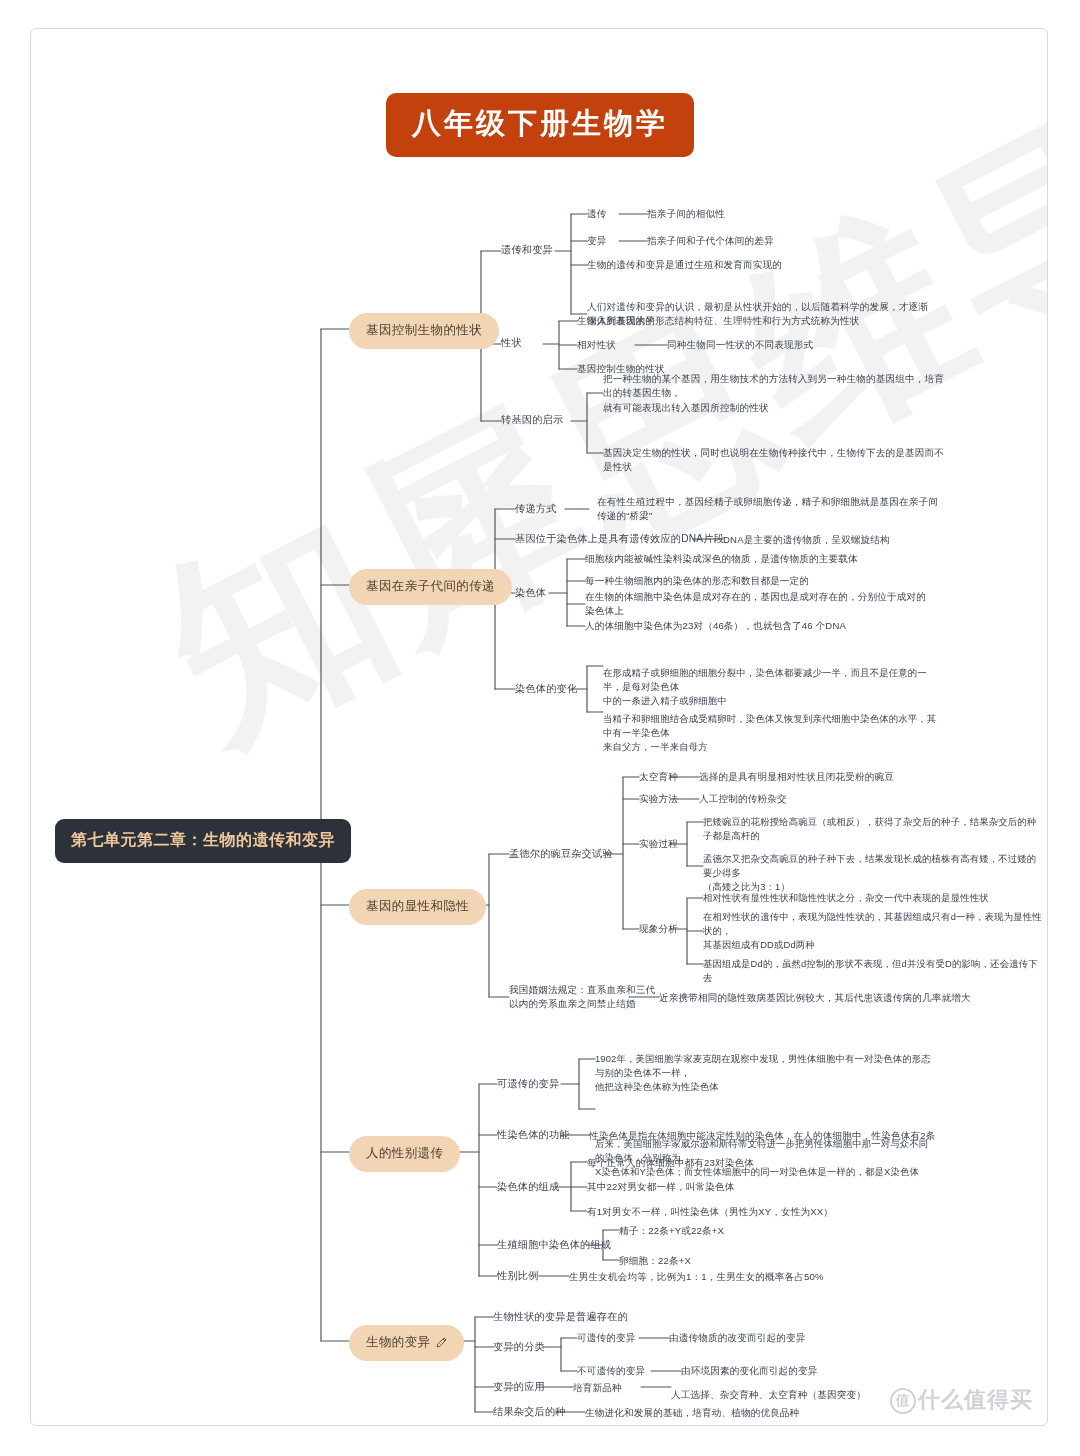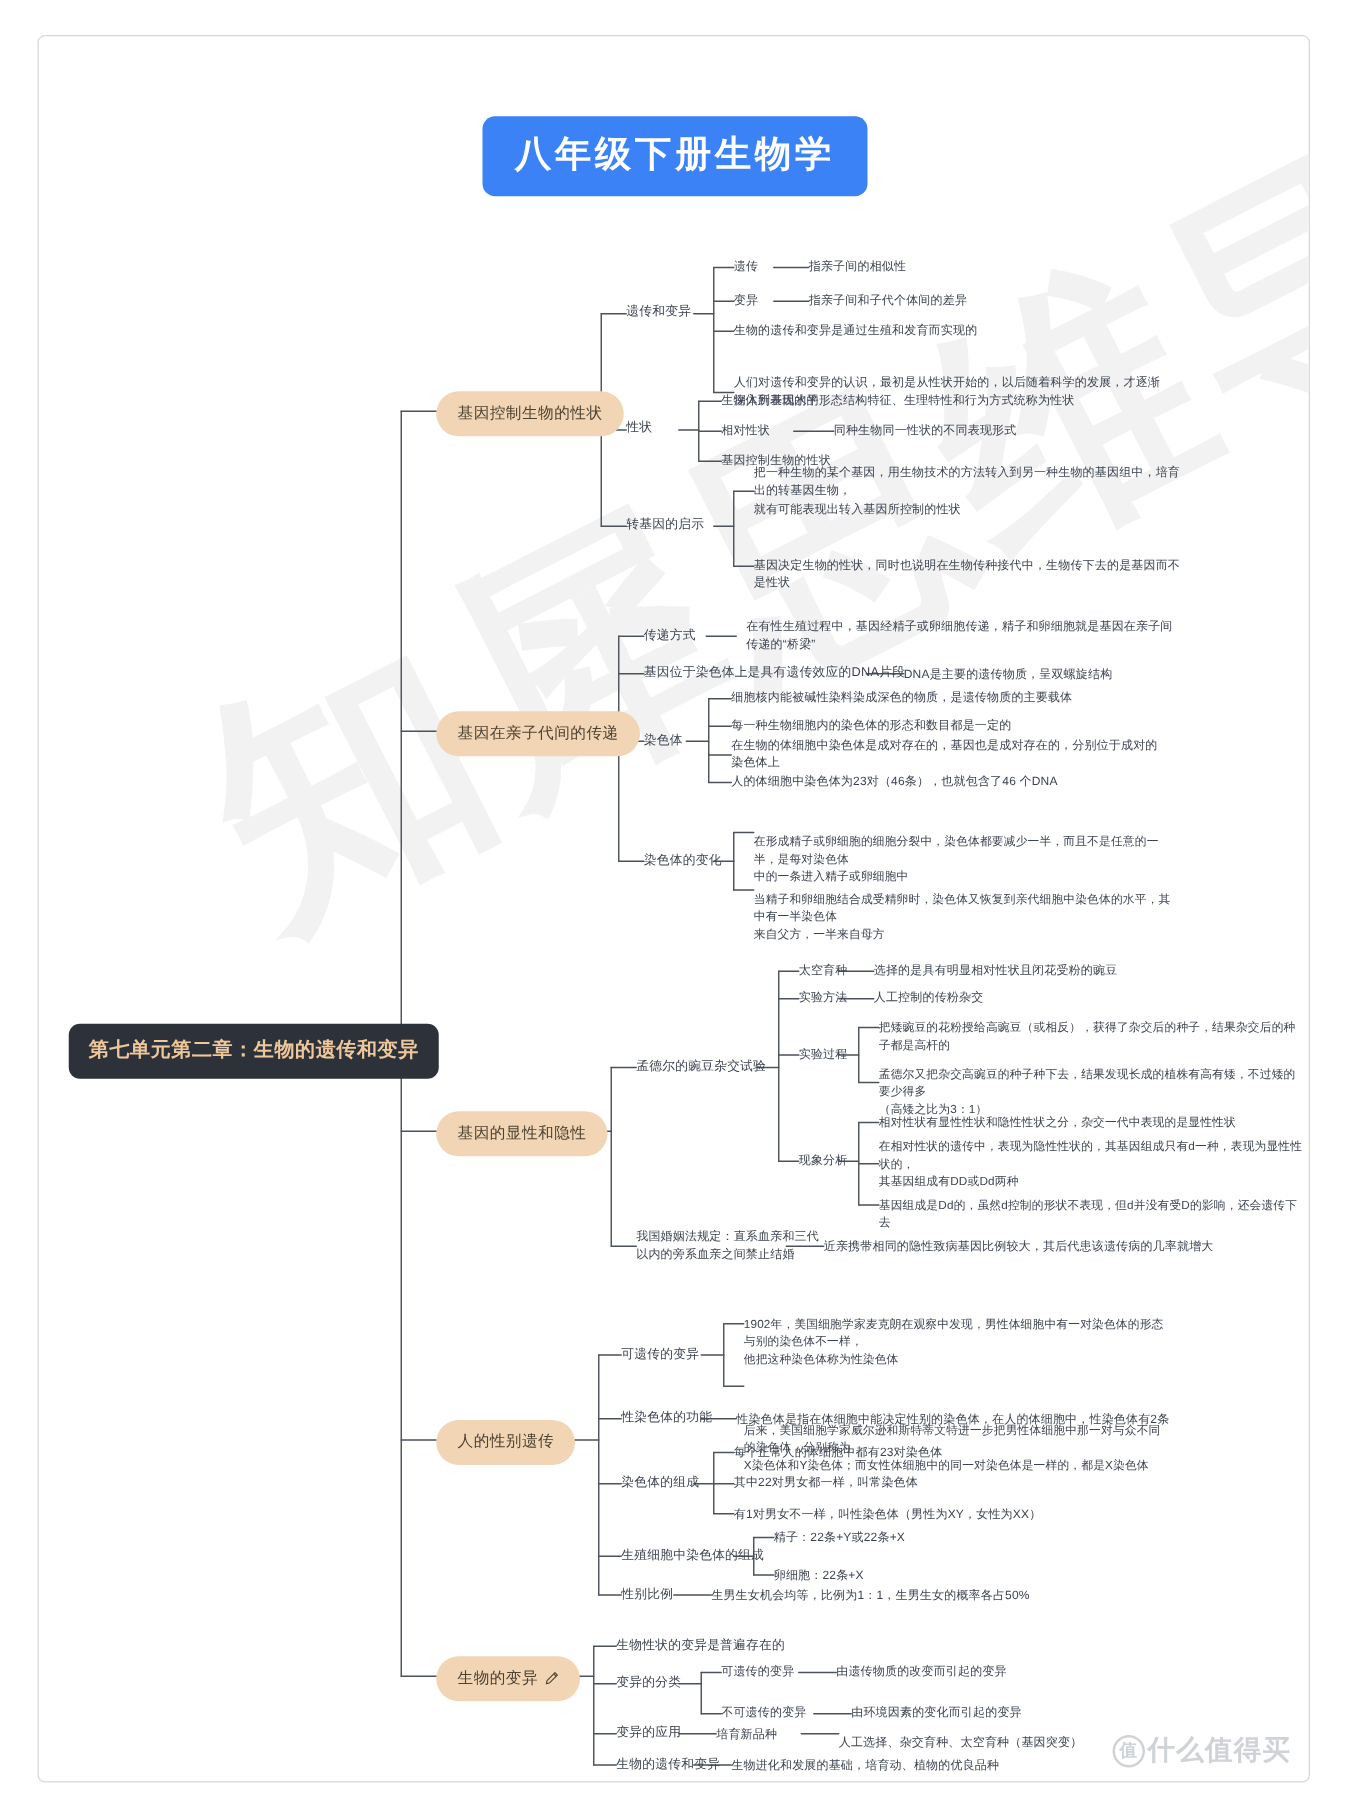--- a/index.html
+++ b/index.html
@@ -44,21 +44,21 @@
 
   
   #links{position:absolute;left:0;top:0;width:1018px;height:1398px;z-index:1;}
 
   
   #nodes{position:absolute;left:0;top:0;width:1018px;height:1398px;z-index:2;}
 
   .node{position:absolute;box-sizing:border-box;}
 
   .title-chip{
-    background:#3b82f6;color:#ffffff;
+    background:#c2410c;color:#ffffff;
     border-radius:10px;
     font-size:29px;font-weight:700;
     padding:11px 26px 13px 26px;
     letter-spacing:3px;
     white-space:nowrap;
   }
   .root-chip{
     background:#2d323a;color:#eec79b;
     border-radius:9px;
     font-size:16px;font-weight:700;
@@ -366,21 +366,21 @@
     <div class="node lvl2" style="left:462px;top:1311px;">变异的分类</div>
     <div class="node lvl3 nw" style="left:546px;top:1302px;">可遗传的变异</div>
     <div class="node lvl3 nw" style="left:638px;top:1302px;">由遗传物质的改变而引起的变异</div>
     <div class="node lvl3 nw" style="left:546px;top:1335px;">不可遗传的变异</div>
     <div class="node lvl3 nw" style="left:650px;top:1335px;">由环境因素的变化而引起的变异</div>
 
     <div class="node lvl2" style="left:462px;top:1351px;">变异的应用</div>
     <div class="node lvl3 nw" style="left:542px;top:1352px;">培育新品种</div>
     <div class="node lvl3 nw" style="left:640px;top:1359px;">人工选择、杂交育种、太空育种（基因突变）</div>
 
-    <div class="node lvl2" style="left:462px;top:1376px;">生物的遗传和变异</div>
+    <div class="node lvl2" style="left:462px;top:1376px;">结果杂交后的种</div>
     <div class="node lvl3 nw" style="left:554px;top:1377px;">生物进化和发展的基础，培育动、植物的优良品种</div>
 
   </div>
 
   <div id="wm-corner">
     <span class="wm-circ">值</span><span>什么值得买</span>
   </div>
 
 </div>
 

